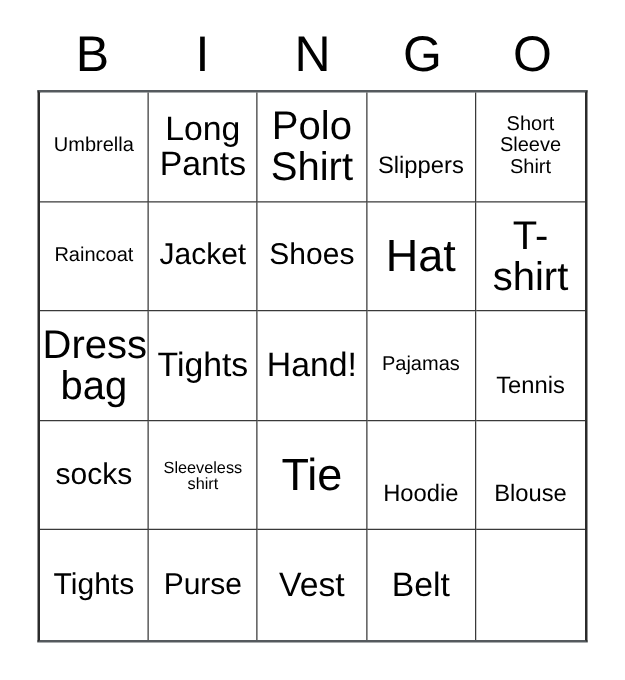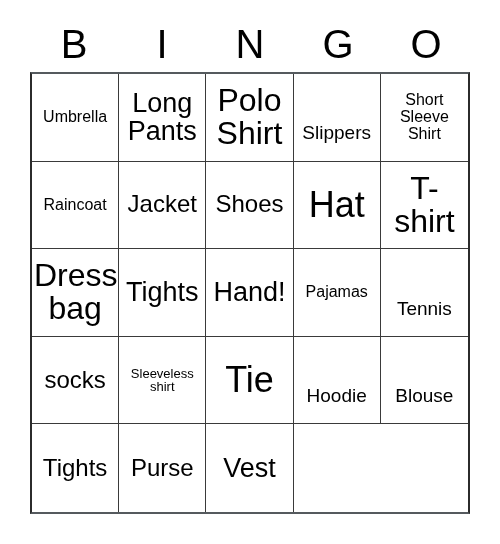--- a/index.html
+++ b/index.html
@@ -167,15 +167,18 @@
 
     <div class="cell">
         <span class="cell-text sz-l">Tights</span>
       </div>
     <div class="cell">
         <span class="cell-text sz-l">Purse</span>
       </div>
     <div class="cell">
         <span class="cell-text sz-xl">Vest</span>
       </div>
+    <div class="cell">
+        <span class="cell-text sz-xl">Belt</span>
+      </div>
   </div>
 
 </div>
 
 </body></html>

